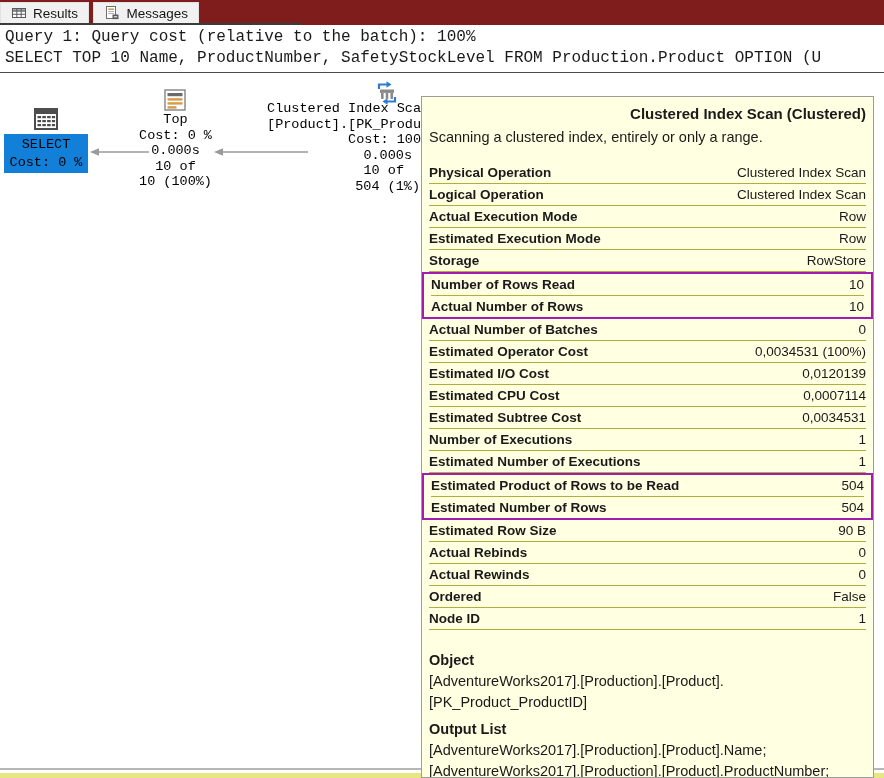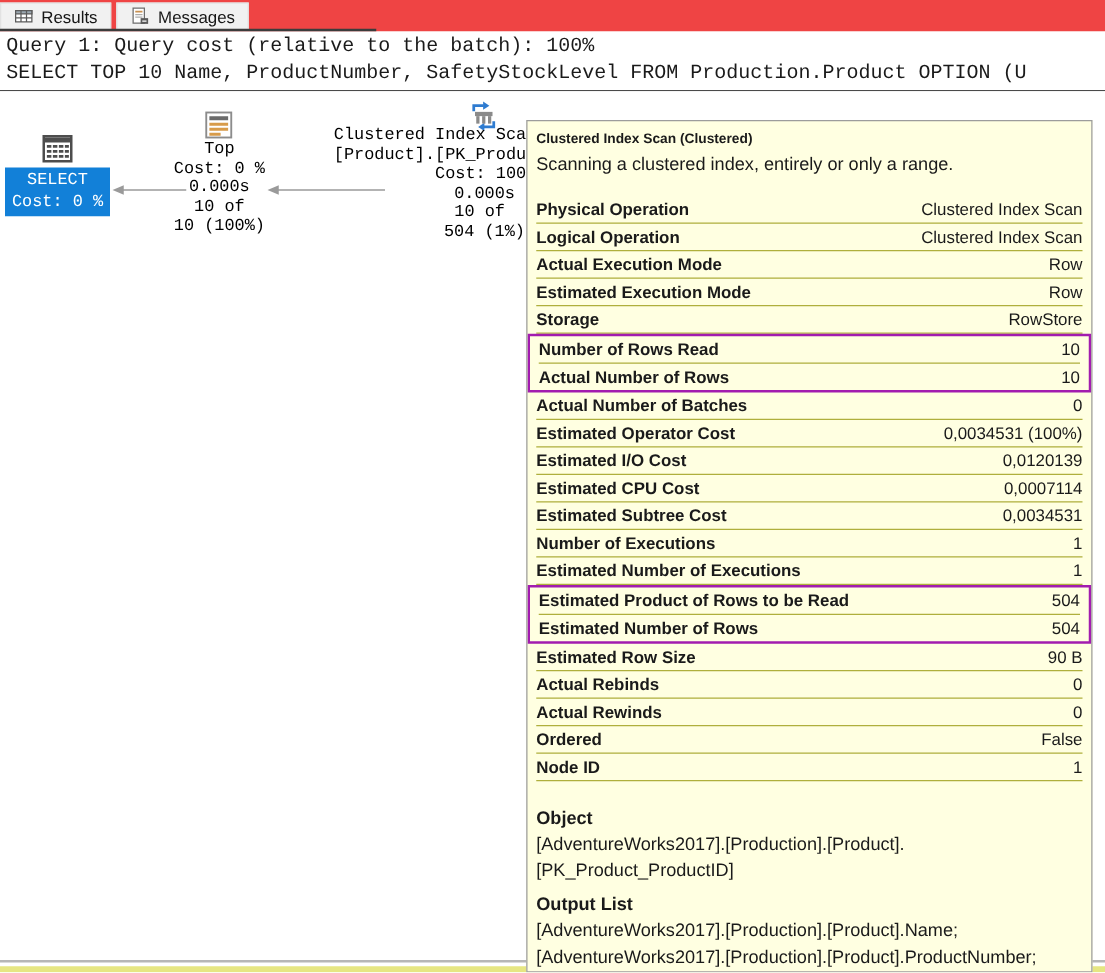--- a/index.html
+++ b/index.html
@@ -1,20 +1,20 @@
 <!DOCTYPE html>
 <html><head>
 <meta charset="utf-8">
 <style>
   html,body{margin:0;padding:0;}
   body{width:884px;height:778px;overflow:hidden;background:#fff;
        font-family:"Liberation Sans",sans-serif;color:#1a1a1a;}
 
   
-  .tabbar{position:relative;height:25px;background:#ef4444;}
+  .tabbar{position:relative;height:25px;background:#7f1d1d;}
   .tab{position:relative;display:inline-flex;align-items:center;gap:6px;
        margin-top:2px;height:22px;padding:0 10px;background:#F1F1F1;
        border:1px solid #E2E2E2;box-sizing:border-box;font-size:13.5px;color:#161616;
        vertical-align:top;cursor:default;z-index:1;}
   .tab.active{margin-top:0;height:25px;background:#fff;
        border:1px solid #ABABAB;border-bottom:none;z-index:3;}
   .tab-underline{position:absolute;left:0;top:23px;width:301px;height:2px;
        background:#3C3C3C;z-index:2;}
   .tab svg{display:block;}
 
@@ -23,40 +23,40 @@
        font-size:16px;line-height:21px;padding:2px 0 3px 5px;
        border-bottom:1px solid #4A4A4A;white-space:nowrap;overflow:hidden;}
 
   
   .plan-canvas{position:relative;width:884px;height:705px;background:#fff;overflow:hidden;
        font-family:"Liberation Mono","DejaVu Sans Mono",monospace;font-size:13.5px;}
   .arrows{position:absolute;left:0;top:0;z-index:0;}
 
   .node-icon{position:absolute;z-index:1;}
   .select-label{position:absolute;left:4px;top:61px;width:84px;height:39px;
-       background:#1280D8;color:#ffffff;text-align:center;line-height:18px;
+       background:#1280D8;color:#000000;text-align:center;line-height:18px;
        padding-top:2px;box-sizing:border-box;z-index:1;}
   .node-lines{position:absolute;line-height:15.5px;z-index:1;color:#000;}
   .top-lines{left:128px;top:39px;width:95px;text-align:center;}
   .scan-lines{left:245px;top:28px;width:176px;text-align:right;}
   .scan-lines div:nth-child(4){margin-right:9px;}
   .scan-lines div:nth-child(5){margin-right:17px;}
   .scan-lines div:nth-child(6){margin-right:1px;}
 
   .bottom-gray-line{position:absolute;left:0;top:695px;width:884px;height:2px;
        background:#B6B6B6;z-index:1;}
   .bottom-status-strip{position:absolute;left:0;top:700px;width:884px;height:5px;
        background:#E6E682;z-index:1;}
 
   
   .tooltip{position:absolute;left:421px;top:23px;width:453px;height:682px;
        background:#FFFFE1;border:1px solid #9C9C9C;box-sizing:border-box;
        padding:5px 7px;z-index:5;overflow:hidden;
        font-family:"Liberation Sans",sans-serif;}
-  .tt-title{text-align:left;font-weight:bold;font-size:11px;margin-top:3px;}
+  .tt-title{text-align:right;font-weight:bold;font-size:15px;margin-top:3px;}
   .tt-desc{font-size:14.5px;margin-top:7px;}
   .tt-rows{margin-top:17px;}
   .tt-row{display:flex;justify-content:space-between;align-items:center;
        height:21px;border-bottom:1px solid #AFAF3C;font-size:13.5px;}
   .tt-row .lbl{font-weight:bold;white-space:nowrap;}
   .tt-row .val{white-space:nowrap;}
   .red-group{border:2px solid #a21caf;margin:0 -7px;padding:0 7px;}
   .red-group .tt-row:last-child{border-bottom:none;gap:16px;}
   .tt-section{margin-top:20px;font-size:14.5px;line-height:21px;}
   .tt-heading{font-weight:bold;}

